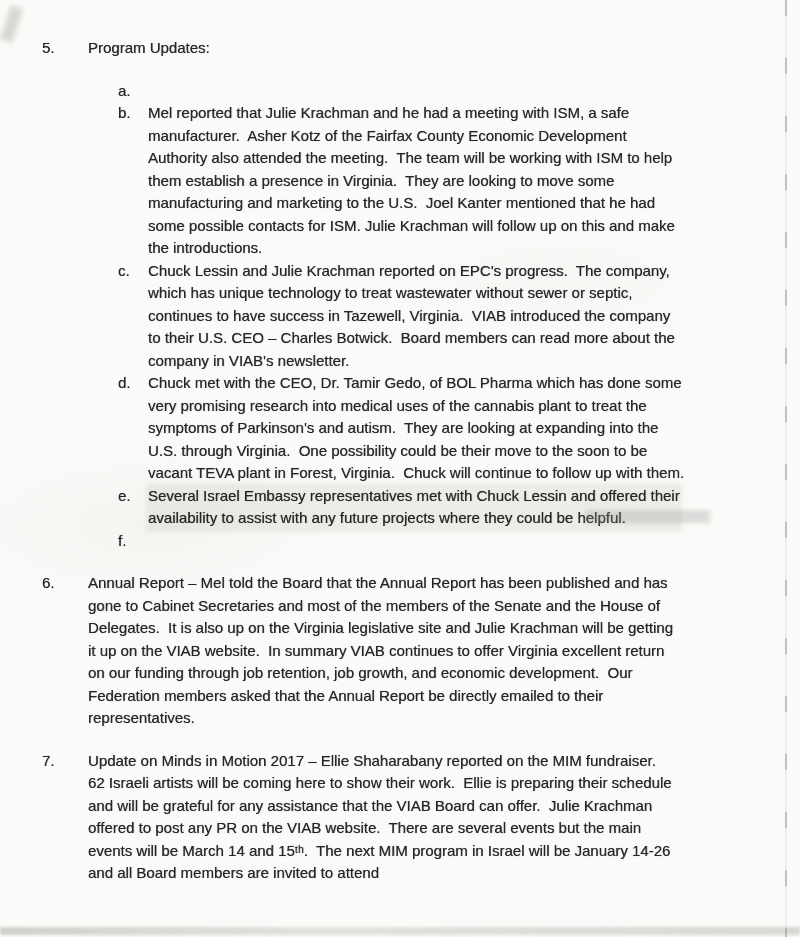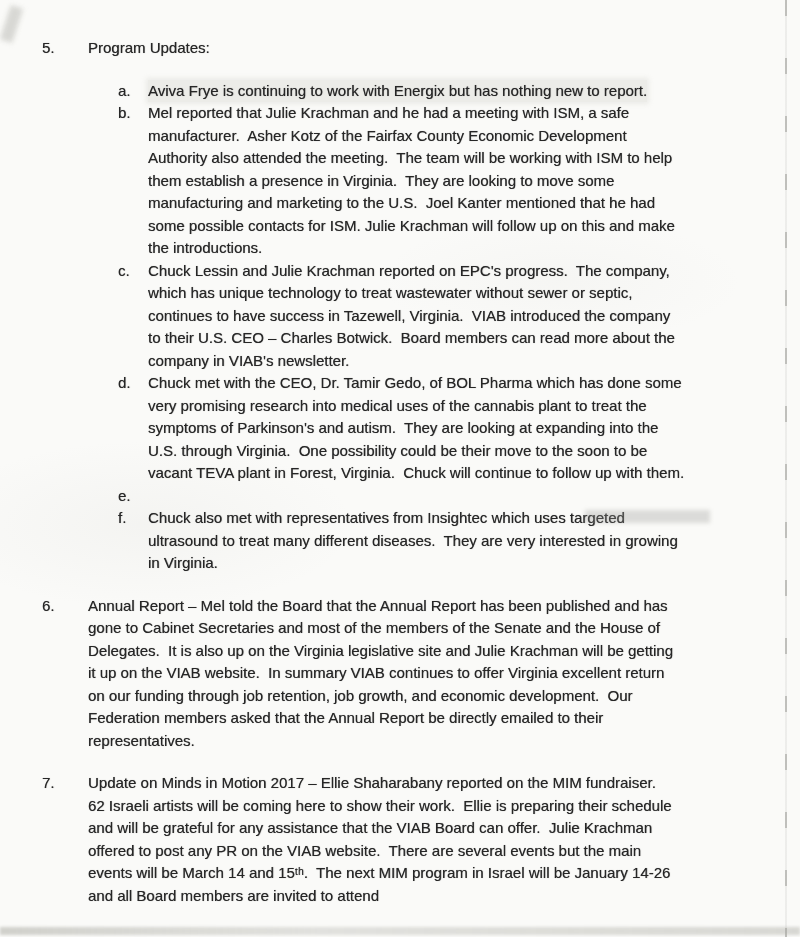--- a/index.html
+++ b/index.html
@@ -83,21 +83,20 @@
   <div class="content">
 
     <section class="item item-5">
       <div class="num">5.</div>
       <div class="body">
         <div class="heading">Program Updates:</div>
         <div class="subs">
 
           <div class="sub">
             <div class="letter">a.</div>
-            <div class="text wash">Aviva Frye is continuing to work with Energix but has nothing new to report.</div>
           </div>
 
           <div class="sub">
             <div class="letter">b.</div>
             <div class="text">Mel reported that Julie Krachman and he had a meeting with ISM, a safe
 manufacturer.  Asher Kotz of the Fairfax County Economic Development
 Authority also attended the meeting.  The team will be working with ISM to help
 them establish a presence in Virginia.  They are looking to move some
 manufacturing and marketing to the U.S.  Joel Kanter mentioned that he had
 some possible contacts for ISM. Julie Krachman will follow up on this and make
@@ -117,27 +116,26 @@
             <div class="letter">d.</div>
             <div class="text">Chuck met with the CEO, Dr. Tamir Gedo, of BOL Pharma which has done some
 very promising research into medical uses of the cannabis plant to treat the
 symptoms of Parkinson's and autism.  They are looking at expanding into the
 U.S. through Virginia.  One possibility could be their move to the soon to be
 vacant TEVA plant in Forest, Virginia.  Chuck will continue to follow up with them.</div>
           </div>
 
           <div class="sub">
             <div class="letter">e.</div>
+            <div class="text wash">Several Israel Embassy representatives met with Chuck Lessin and offered their
+availability to assist with any future projects where they could be helpful.</div>
           </div>
 
           <div class="sub">
             <div class="letter">f.</div>
-            <div class="text">Chuck also met with representatives from Insightec which uses targeted
-ultrasound to treat many different diseases.  They are very interested in growing
-in Virginia.</div>
           </div>
 
         </div>
       </div>
     </section>
 
     <section class="item item-6">
       <div class="num">6.</div>
       <div class="body">
         <div class="text">Annual Report – Mel told the Board that the Annual Report has been published and has

